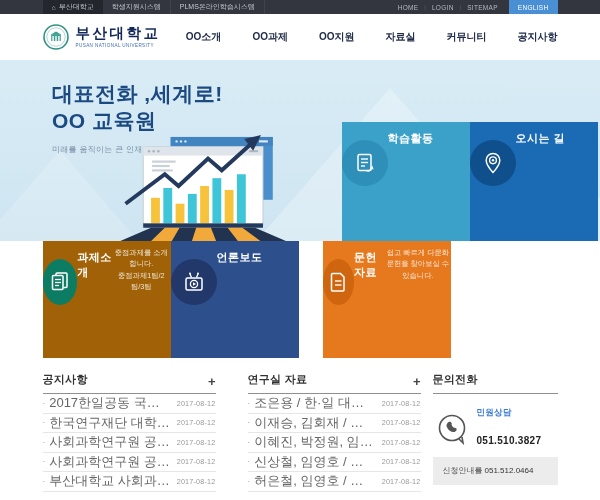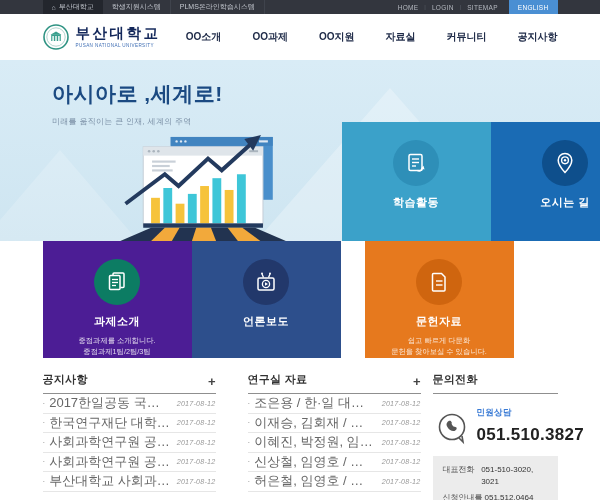--- a/index.html
+++ b/index.html
@@ -38,48 +38,48 @@
   .deco.t1{left:250px;top:28px;width:280px;height:160px;clip-path:polygon(50% 0,0 100%,100% 100%);}
   .deco.t2{left:440px;top:80px;width:220px;height:130px;clip-path:polygon(50% 0,0 100%,100% 100%);background:rgba(255,255,255,.35);}
   .deco.t3{left:-60px;top:90px;width:240px;height:140px;clip-path:polygon(50% 0,0 100%,100% 100%);background:rgba(255,255,255,.18);}
   .hero-copy{position:absolute;left:52px;top:20px;}
   .hero-title{font-size:21px;font-weight:bold;color:#1b4a82;line-height:1.3;letter-spacing:.5px;}
   .hero-sub{margin-top:9px;font-size:8px;color:#7b90a6;letter-spacing:.3px;}
   .illus{position:absolute;left:118px;bottom:0;width:180px;height:106px;}
 
   
   .tiles-row1{position:absolute;left:50%;margin-left:41.5px;top:62px;display:flex;}
-  .tile{width:149px;height:117px;display:flex;flex-direction:column;align-items:center;cursor:pointer;}
+  .tile{width:128px;height:117px;display:flex;flex-direction:row;cursor:pointer;}
   .tiles-row1 .tile{height:119px;}
   .tile .circ{width:46px;height:46px;border-radius:50%;display:flex;align-items:center;justify-content:center;margin-top:18px;}
   .tile .t-title{margin-top:9px;font-size:11px;font-weight:bold;color:#fff;letter-spacing:.5px;}
   .tile .t-desc{margin-top:6px;font-size:7.3px;line-height:1.55;color:rgba(255,255,255,.82);text-align:center;}
   .tiles-row2{display:flex;}
 
   
   .bottom{margin-top:14px;}
   .bottom .container{display:flex;}
   .col{display:flex;flex-direction:column;}
   .col.notices{width:173px;margin-right:32px;}
   .col.research{width:173px;margin-right:12px;}
   .col.contact{width:125px;}
   .board-head{display:flex;align-items:flex-end;justify-content:space-between;padding-bottom:6px;border-bottom:1px solid #8f8f8f;}
   .board-title{font-size:11px;font-weight:bold;color:#333;letter-spacing:.3px;}
   .more-btn{font-size:13px;line-height:10px;color:#444;cursor:pointer;font-weight:bold;}
   .blist{display:flex;flex-direction:column;}
   .brow{display:flex;align-items:center;height:18.5px;border-bottom:1px solid #e6e6e6;cursor:pointer;}
   .brow .bullet{font-size:8px;color:#999;margin-right:4px;}
   .brow .btext{flex:1;font-size:13px;color:#666;white-space:nowrap;overflow:hidden;text-overflow:ellipsis;}
-  .brow .bdate{font-size:7.2px;color:#999;margin-left:6px;letter-spacing:.2px;font-style:italic;}
+  .brow .bdate{font-size:7.2px;color:#999;margin-left:6px;letter-spacing:.2px;}
 
   .contact-main{display:flex;align-items:flex-end;margin-top:13px;padding-left:2px;}
   .contact-icon{width:34px;height:34px;flex:0 0 auto;}
   .contact-nums{margin-left:8px;}
   .counsel-label{font-size:8.5px;font-weight:bold;color:#3a7bd5;letter-spacing:.3px;}
-  .counsel-number{font-size:17px;font-weight:bold;color:#222;margin-top:6px;letter-spacing:.3px;}
+  .counsel-number{font-size:10px;font-weight:bold;color:#222;margin-top:16px;letter-spacing:.3px;}
   .contact-box{margin-top:11px;background:#ececec;padding:8px 10px;display:flex;flex-direction:column;gap:4px;}
   .contact-row{display:flex;font-size:8px;line-height:1.5;}
   .contact-row .clabel{width:42px;color:#555;}
   .contact-row .cvalue{color:#333;}
 </style>
 </head>
 <body>
 
 <div class="topbar">
   <div class="container">
@@ -134,21 +134,22 @@
   </div>
 </div>
 
 <div class="hero">
   <div class="deco t1"></div>
   <div class="deco t2"></div>
   <div class="deco t3"></div>
 
   <div class="hero-copy">
     <div class="hero-title">
-      <div>아시아로 ,세계로!</div>
+      <div>대표전화 ,세계로!</div>
+      <div>OO 교육원</div>
     </div>
     <div class="hero-sub">미래를 움직이는 큰 인재, 세계의 주역</div>
   </div>
 
   <svg class="illus" viewBox="-24 -2 180 108">
 
     <rect x="28" y="0" width="104" height="64" fill="#4a8fcb"></rect>
     <rect x="28" y="0" width="104" height="9" fill="#4184c0"></rect>
     <circle cx="34" cy="4.5" r="1.2" fill="#dfe9f4"></circle>
       <circle cx="38.5" cy="4.5" r="1.2" fill="#dfe9f4"></circle>
@@ -207,21 +208,21 @@
           <circle cx="12" cy="9.3" r="1.2" fill="#fff"></circle>
         </svg>
       </div>
       <div class="t-title">오시는 길</div>
     </div>
   </div>
 </div>
 
 <div class="container">
   <div class="tiles-row2">
-    <div class="tile" style="background-color: #4c1d95;">
+    <div class="tile" style="background-color: #a16207;">
       <div class="circ" style="background-color: rgb(12, 124, 99);">
         <svg width="24" height="24" viewBox="0 0 24 24">
           <rect x="4.5" y="5.5" width="10.5" height="14" rx="1" fill="none" stroke="#fff" stroke-width="1.5"></rect>
           <path d="M8 5.5 V4 a1 1 0 0 1 1-1 h9 a1 1 0 0 1 1 1 v12.5 a1 1 0 0 1 -1 1 h-2.5" fill="none" stroke="#fff" stroke-width="1.5"></path>
           <line x1="7" y1="9.5" x2="13" y2="9.5" stroke="#fff" stroke-width="1.3"></line>
           <line x1="7" y1="12.5" x2="13" y2="12.5" stroke="#fff" stroke-width="1.3"></line>
           <line x1="7" y1="15.5" x2="11" y2="15.5" stroke="#fff" stroke-width="1.3"></line>
         </svg>
       </div>
       <div class="t-title">과제소개</div>
@@ -342,24 +343,20 @@
           <path d="M24 27 l4 4 l-1 -6" fill="none" stroke="#555" stroke-width="1.6"></path>
           <path d="M12.2 11.4 c.8-1.6 2.6-2.2 3.6-1.4 l1 1.5 c-.3 1-.2 1.7.6 2.8 c.8 1.1 1.5 1.5 2.5 1.5 l1.6.8 c.6 1.1-.3 2.8-2 3.3 c-2.6.7-5.3-1-6.8-3.4 c-1.5-2.4-1.5-3.8-.5-5.1 Z" fill="#555"></path>
         </svg>
         <div class="contact-nums">
           <div class="counsel-label">민원상담</div>
           <div class="counsel-number">051.510.3827</div>
         </div>
       </div>
       <div class="contact-box">
         <div class="contact-row">
-          <span class="clabel">대표전화</span>
-          <span class="cvalue">051-510-3020, 3021</span>
-        </div>
-        <div class="contact-row">
           <span class="clabel">신청안내를</span>
           <span class="cvalue">051.512.0464</span>
         </div>
       </div>
 
     </div>
 
   </div>
 </div>
 

